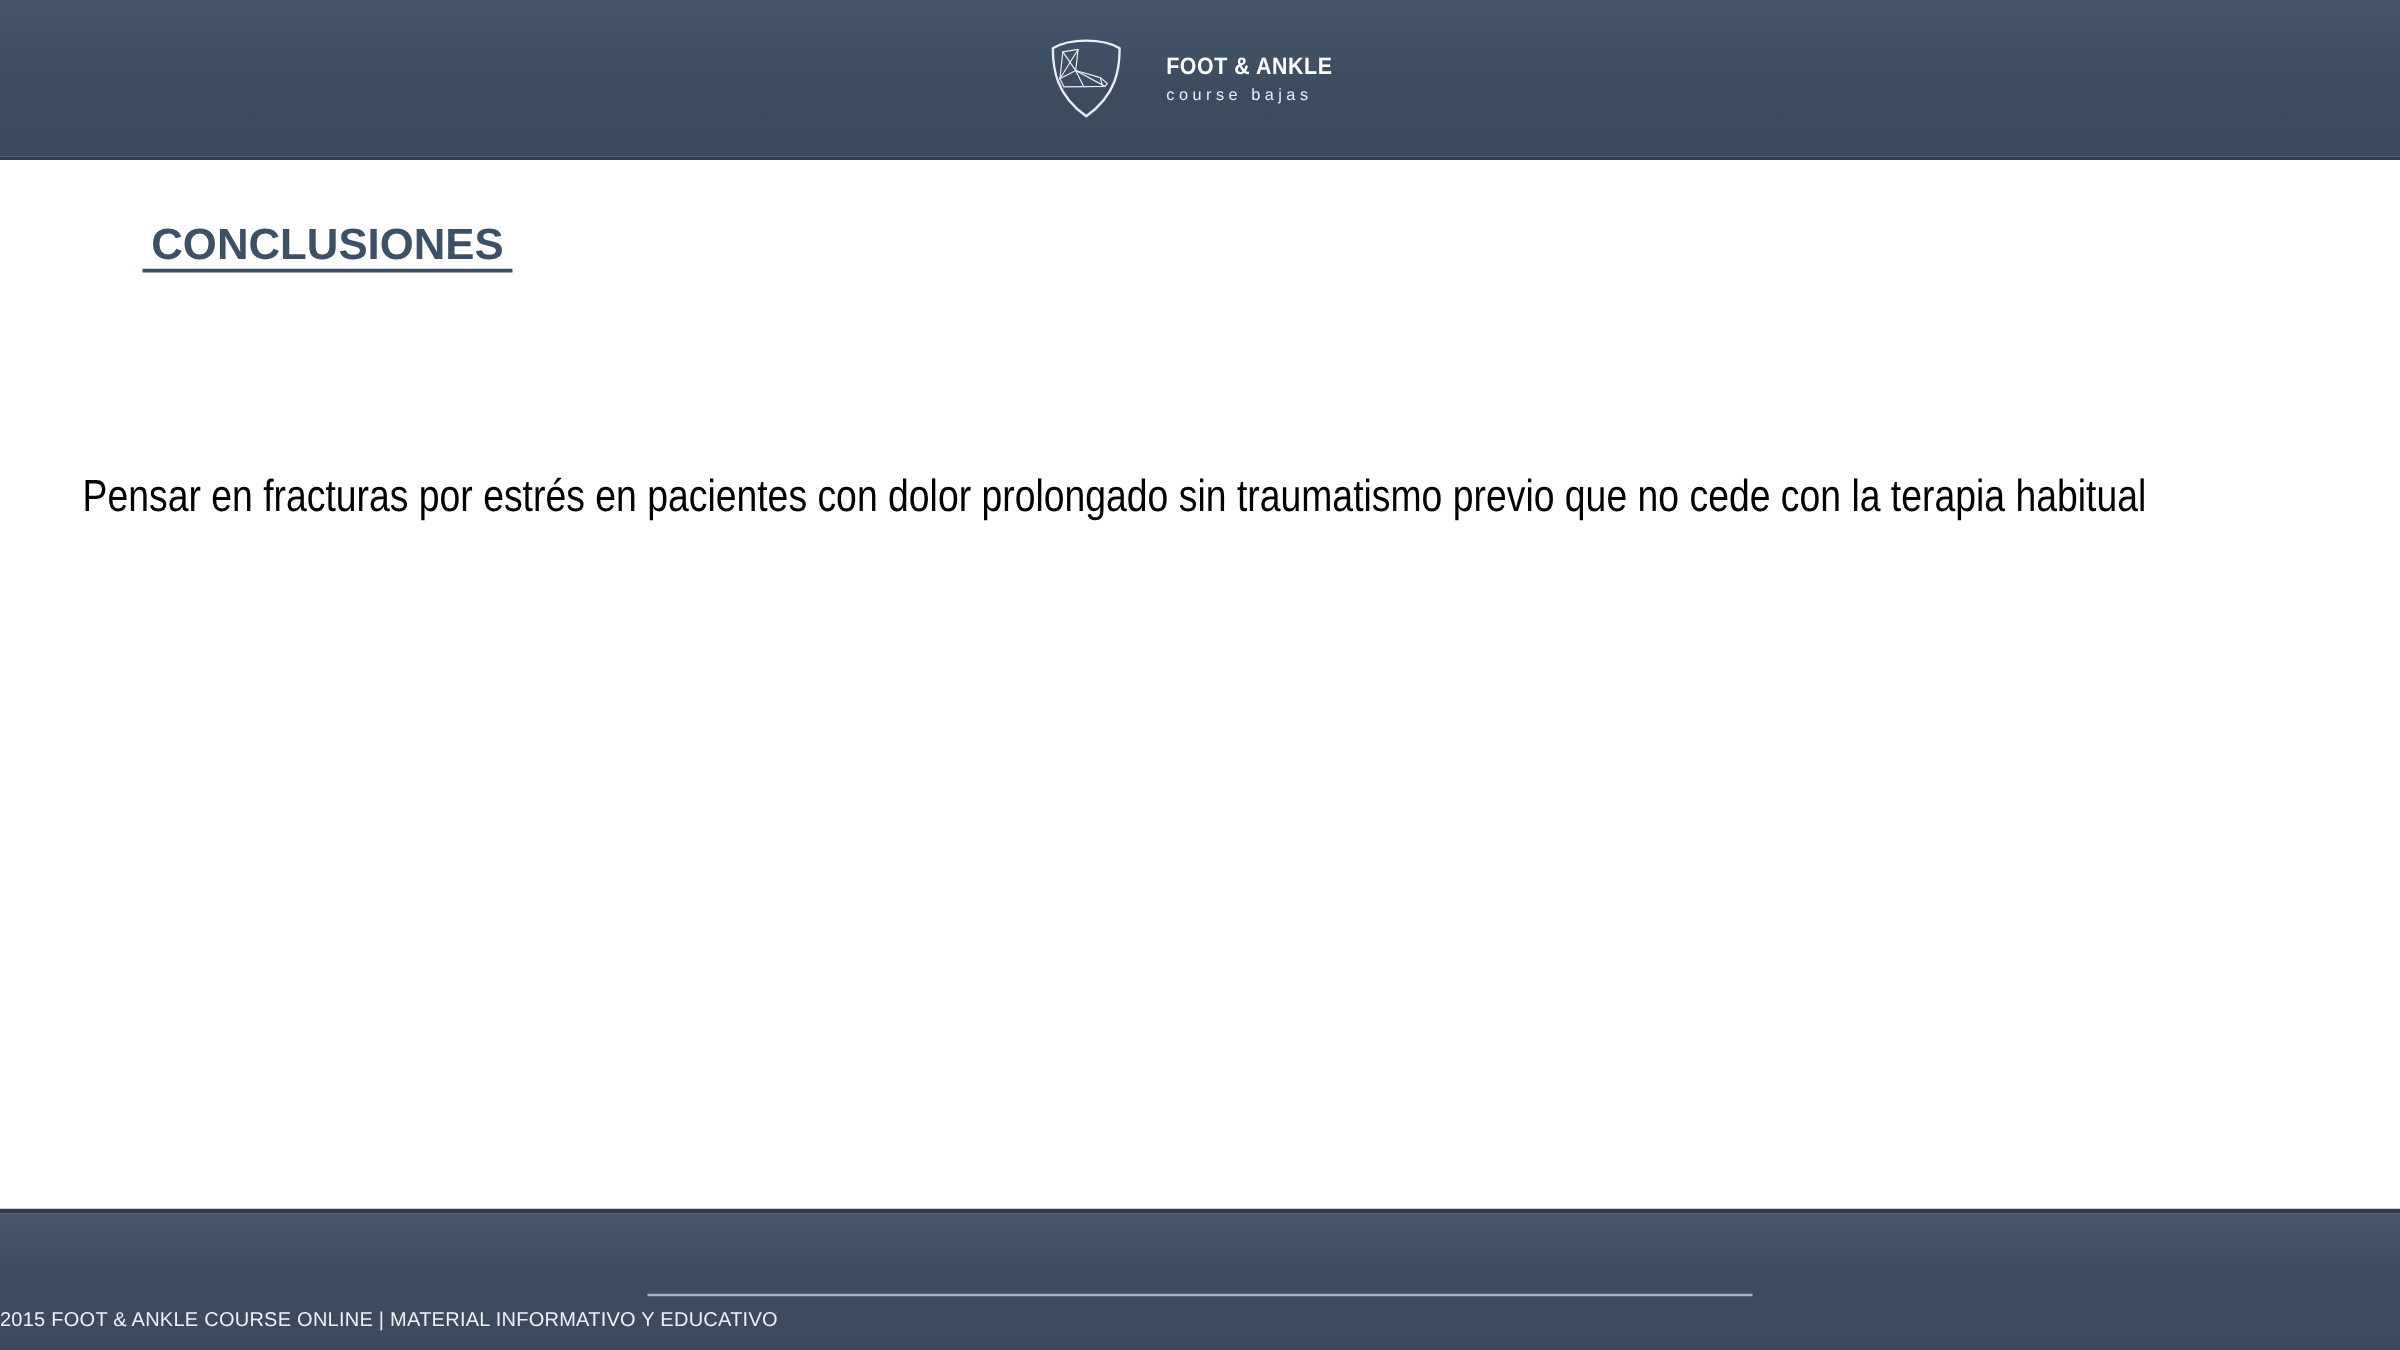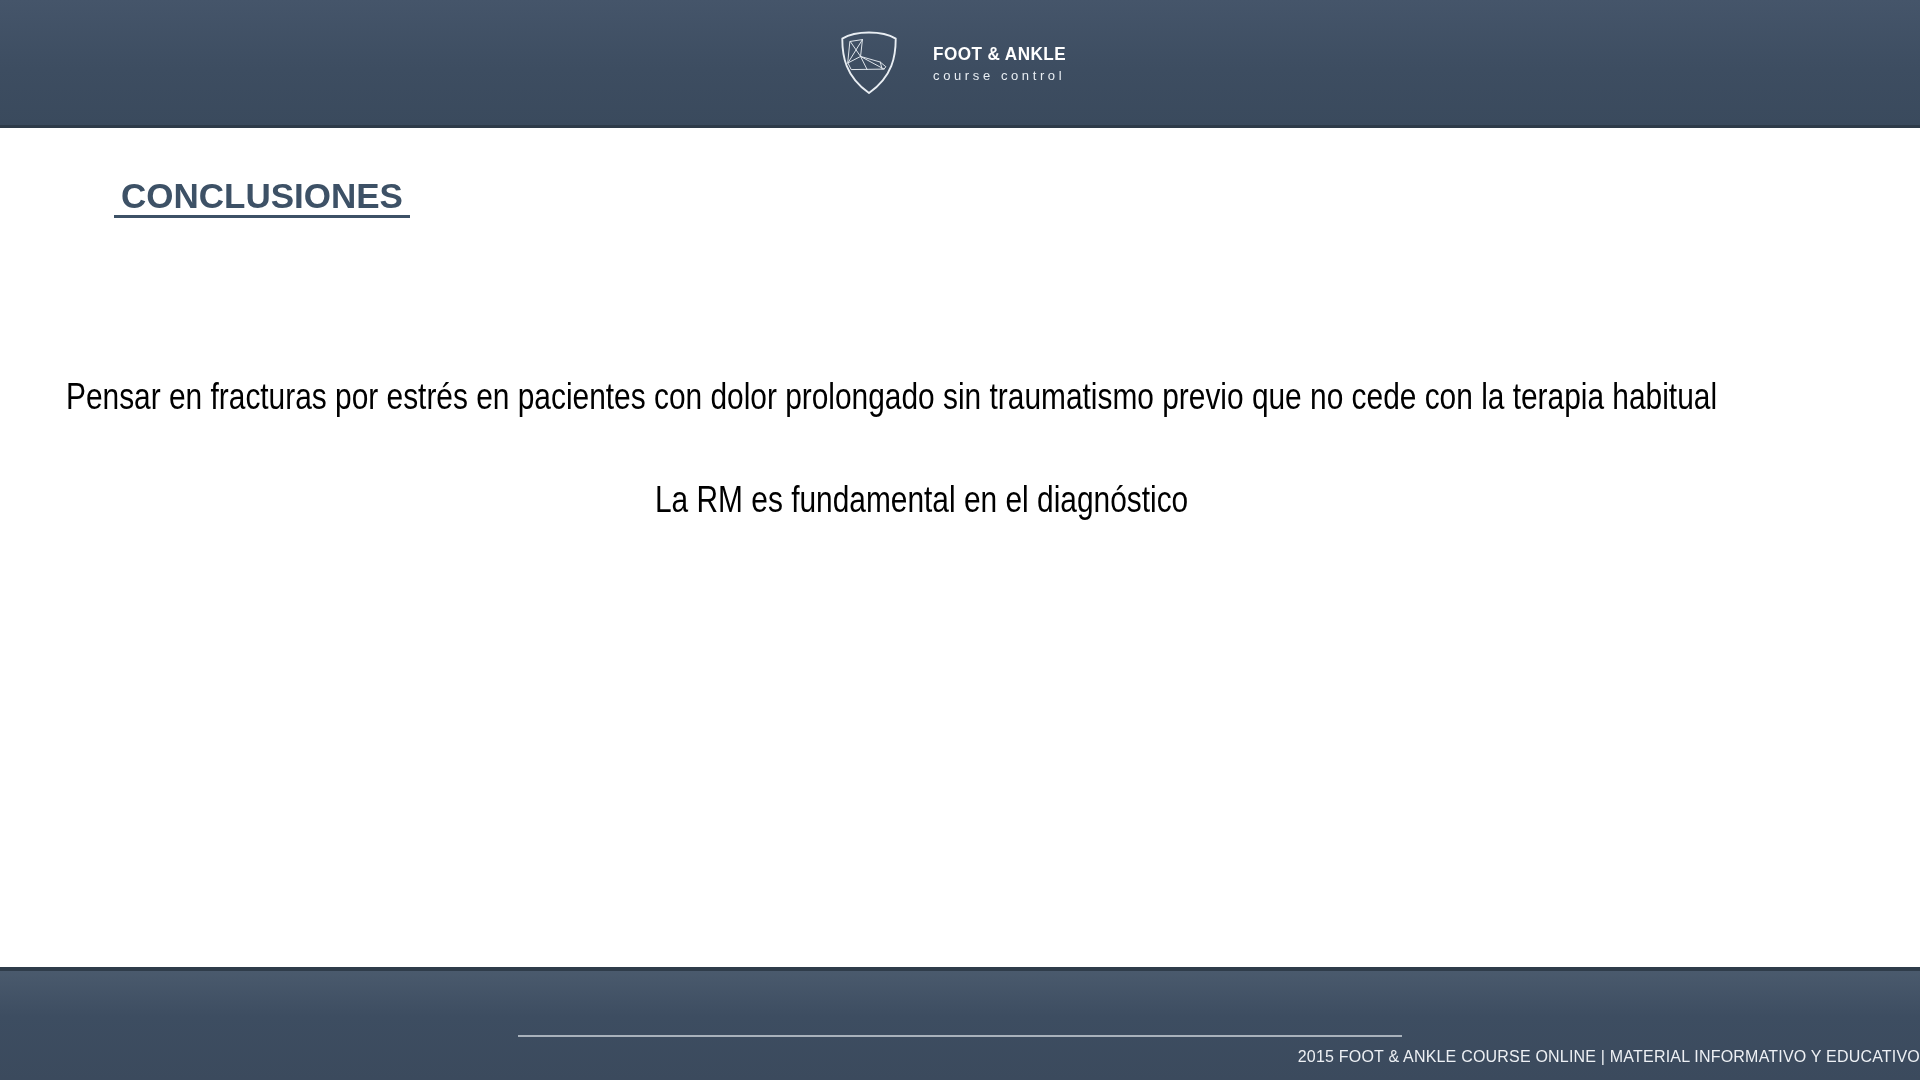--- a/index.html
+++ b/index.html
@@ -78,25 +78,24 @@
     background:linear-gradient(180deg,#4a5a6d 0%,var(--bar-background) 42%,#3b4a5d 100%);
     border-top:4px solid #2f3c4a;
   }
   .footer-divider{
     position:absolute;top:64px;left:50%;transform:translateX(-50%);
     width:884px;height:0;
     border-top:2px solid var(--footer-divider);
   }
   .footer-credit{
     position:absolute;top:77px;left:0;width:100%;
-    text-align:right;
+    text-align:left;
     font-size:16px;letter-spacing:.2px;
     color:#edf0f4;
     white-space:nowrap;
-    padding-left:24px;
   }
 </style>
 </head>
 <body>
 
 <header class="slide-header">
   <div class="logo">
     <span>
       <svg width="60" height="68" viewBox="0 0 64 70" fill="none" stroke="#e9eef3" stroke-linejoin="round" stroke-linecap="round">
 
@@ -108,28 +107,27 @@
           <path d="M9.5 35 L23 28"></path>
           <path d="M23 28 L30 42"></path>
           <path d="M23 28 L48 41.5"></path>
           <path d="M44 34 L46 41.5"></path>
           <path d="M25 10 L9.5 35"></path>
         </g>
       </svg>
     </span>
     <div class="logo-text">
       <span class="brand-name">FOOT &amp; ANKLE</span>
-      <span class="brand-tagline">course control</span>
+      <span class="brand-tagline">course bajas</span>
     </div>
   </div>
 </header>
 
 <h1 class="slide-title">CONCLUSIONES</h1>
 
 <main class="body-text">
   <p><span>Pensar en fracturas por estrés en pacientes con dolor prolongado sin traumatismo previo que no cede con la terapia habitual</span></p>
-  <p><span>La RM es fundamental en el diagnóstico</span></p>
 </main>
 
 <footer class="slide-footer">
   <div class="footer-divider"></div>
   <div class="footer-credit">2015 FOOT &amp; ANKLE COURSE ONLINE | MATERIAL INFORMATIVO Y EDUCATIVO</div>
 </footer>
 
 </body></html>

